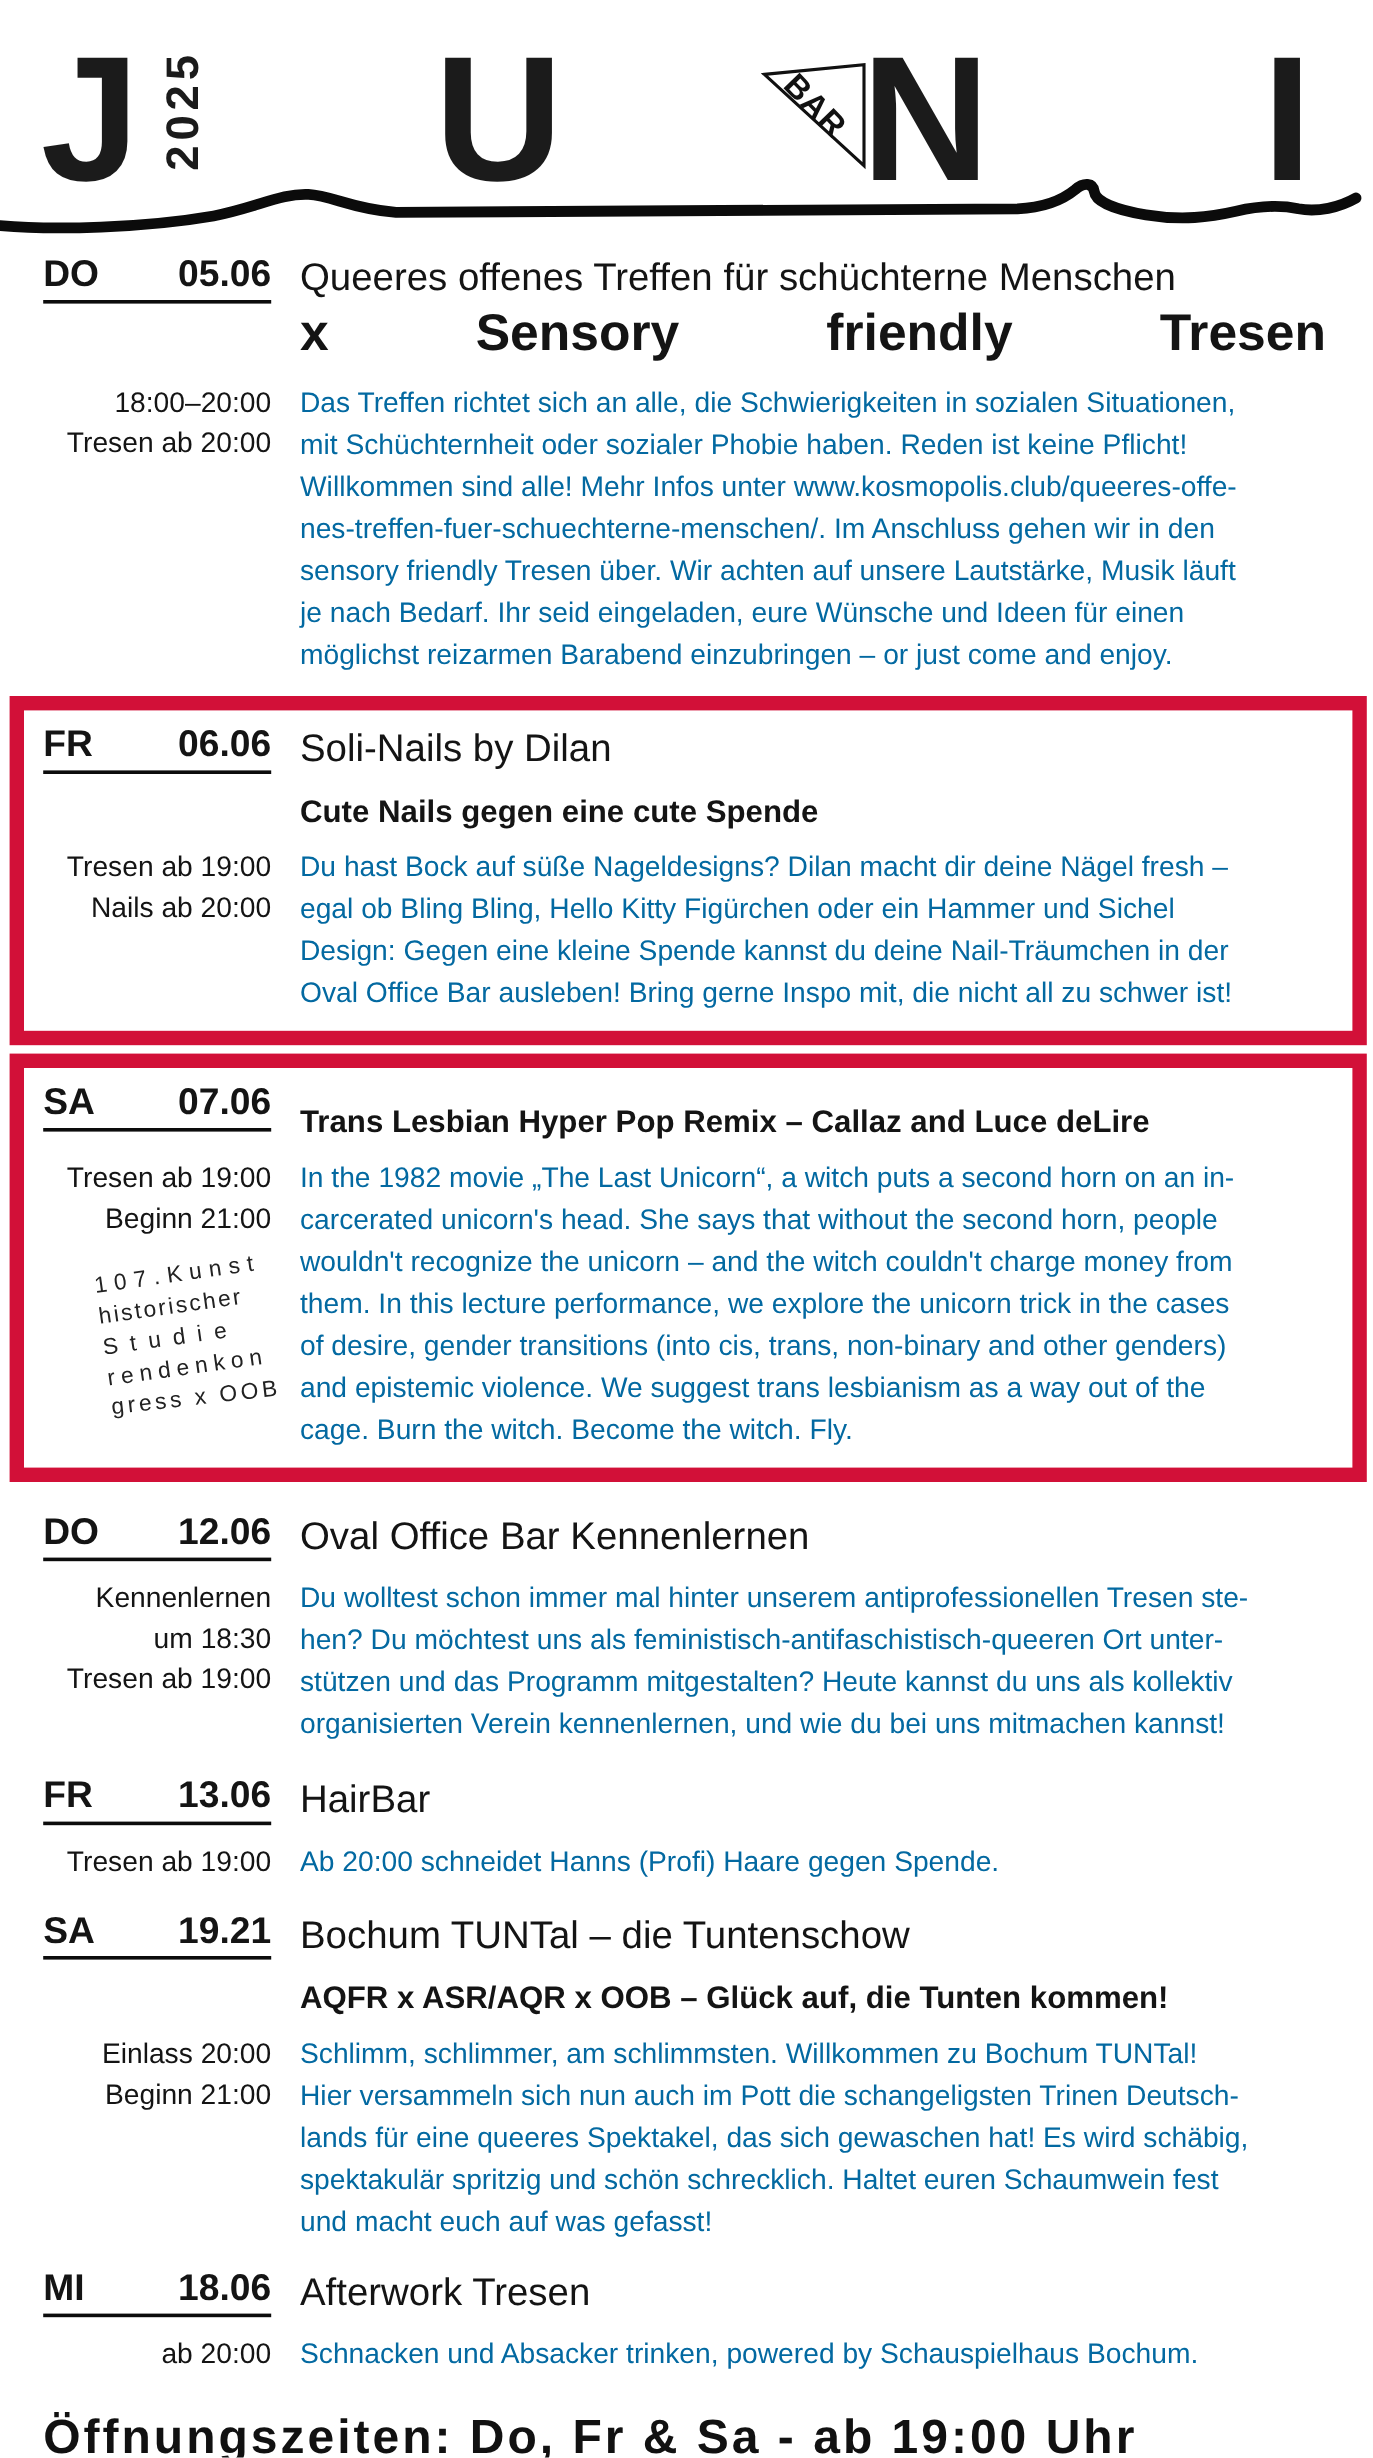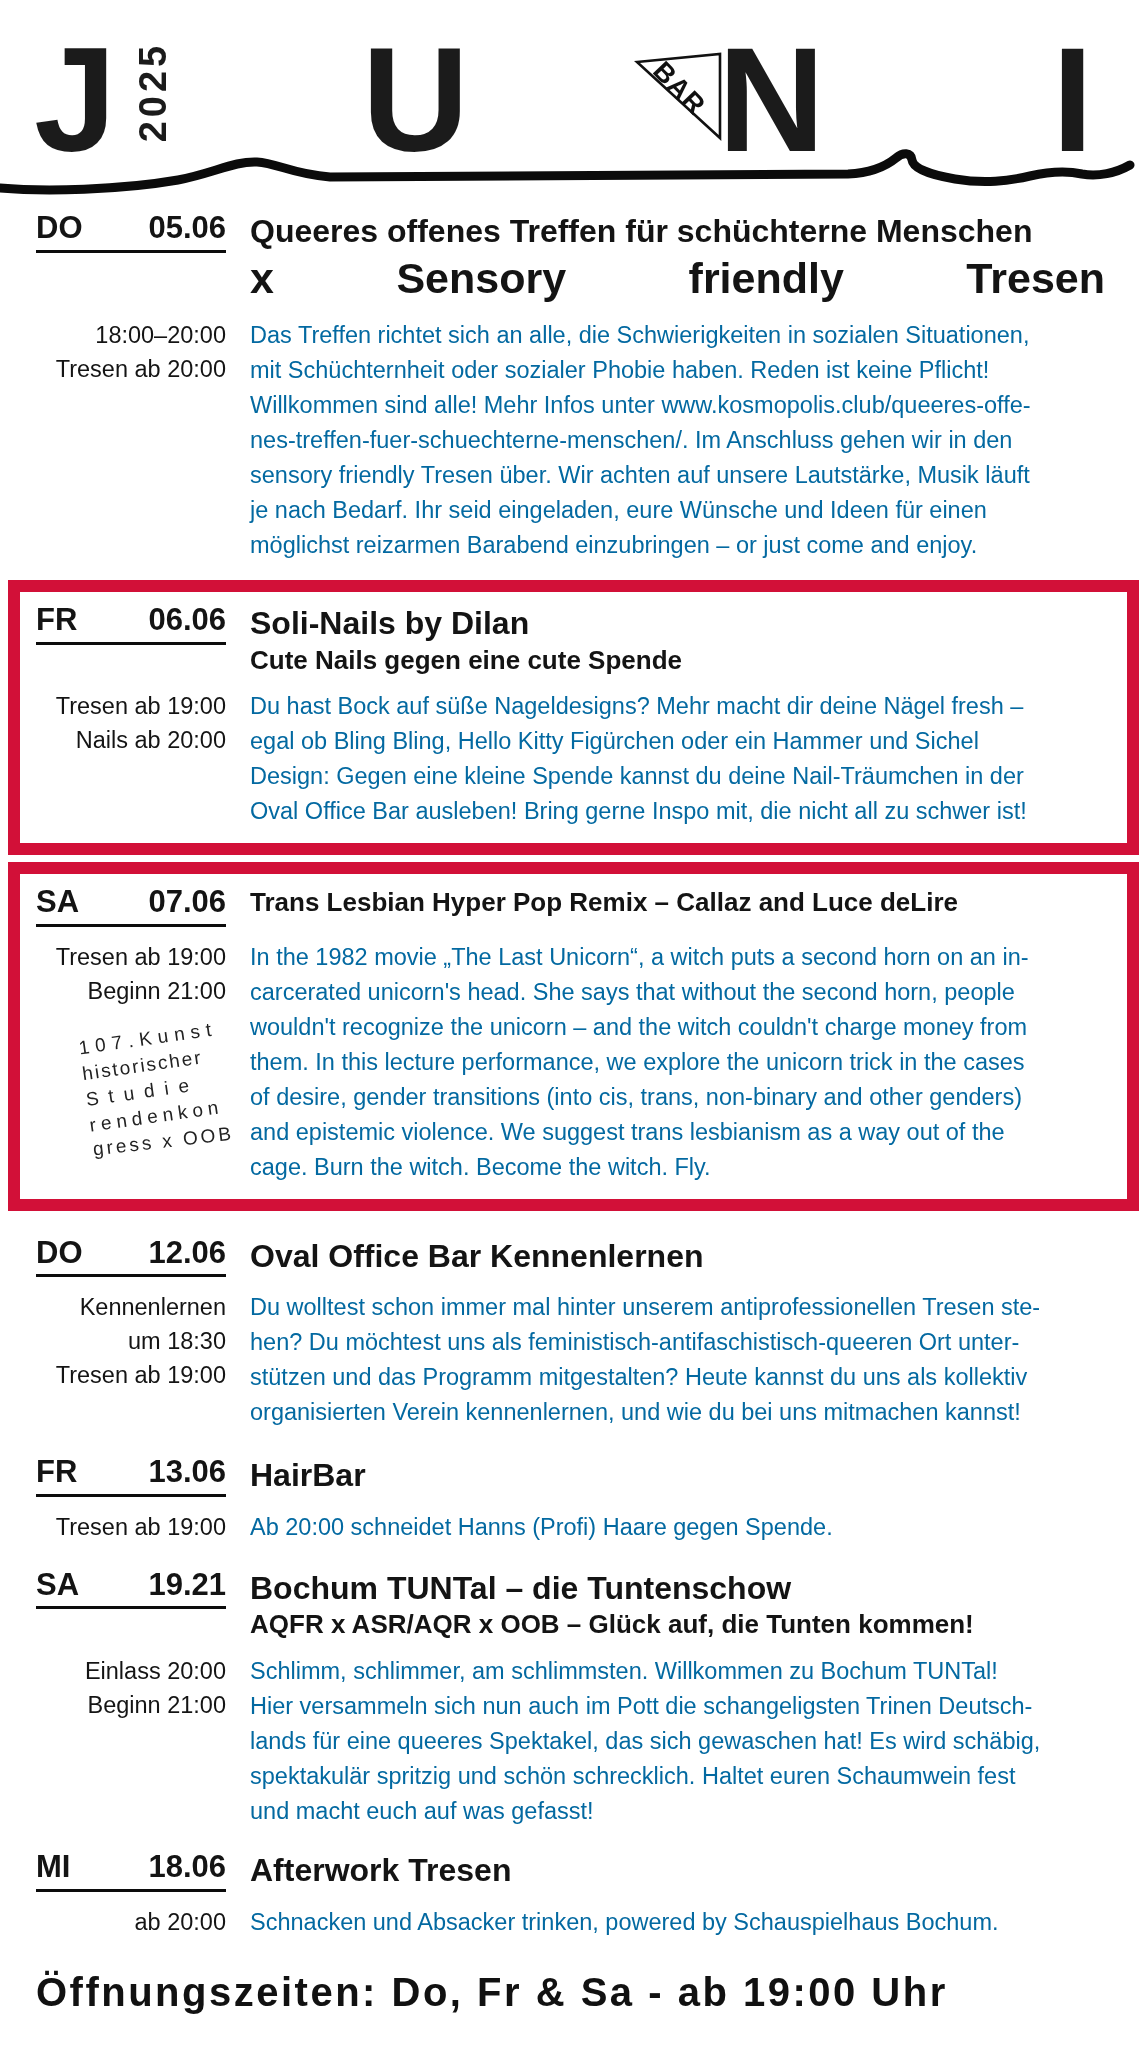--- a/index.html
+++ b/index.html
@@ -25,23 +25,23 @@
   .event{
     display:grid;grid-template-columns:190px 1fr;column-gap:24px;row-gap:13px;
     padding-left:36px;padding-right:39px;margin-bottom:30px;
   }
   .date-block{
     grid-area:1/1;align-self:start;display:flex;justify-content:space-between;align-items:baseline;
     width:190px;border-bottom:3px solid #0c0c0c;padding-bottom:5px;
     font-weight:bold;font-size:31px;line-height:1.05;
   }
   .title-block{grid-area:1/2;font-weight:bold}
-  .ev-title{margin:0;font-size:32px;line-height:1.24;font-weight:bold}
+  .ev-title{margin:0;font-size:32px;line-height:1.24;font-weight:normal}
   .ev-title2{font-size:43px;line-height:1.24;font-weight:bold;text-align:justify;text-align-last:justify}
-  .ev-subtitle{margin:0 0 0;font-size:26px;line-height:1.25;font-weight:bold}
+  .ev-subtitle{margin:16px 0 0;font-size:26px;line-height:1.25;font-weight:bold}
   .times-block{grid-area:2/1;text-align:right;font-size:23.5px;line-height:34px;white-space:pre-line}
   .desc-block{grid-area:2/2;margin:0;font-size:23.5px;line-height:35px;white-space:pre-line;color:#0369a1}
   
   .event.highlight{
     border:12px solid var(--hl,#d21038);
     margin:0 5px 7px 8px;
     padding:12px 20px 14px 16px;
   }
   .event.highlight .date-block{width:190px}
   #evt-0{margin-bottom:17px}
@@ -113,21 +113,21 @@
       <div class="date-block">
         <span class="day">FR</span>
         <span class="num">06.06</span>
       </div>
       <div class="title-block">
         <h2 class="ev-title">Soli-Nails by Dilan</h2>
         <h3 class="ev-subtitle">Cute Nails gegen eine cute Spende</h3>
       </div>
       <div class="times-block">Tresen ab 19:00
 Nails ab 20:00</div>
-      <p class="desc-block">Du hast Bock auf süße Nageldesigns? Mehr macht dir deine Nägel fresh –
+      <p class="desc-block">Du hast Bock auf süße Nageldesigns? Dilan macht dir deine Nägel fresh –
 egal ob Bling Bling, Hello Kitty Figürchen oder ein Hammer und Sichel
 Design: Gegen eine kleine Spende kannst du deine Nail-Träumchen in der
 Oval Office Bar ausleben! Bring gerne Inspo mit, die nicht all zu schwer ist!</p>
     </section>
     <section class="event highlight" id="evt-2">
       <div class="date-block">
         <span class="day">SA</span>
         <span class="num">07.06</span>
       </div>
       <div class="title-block">

